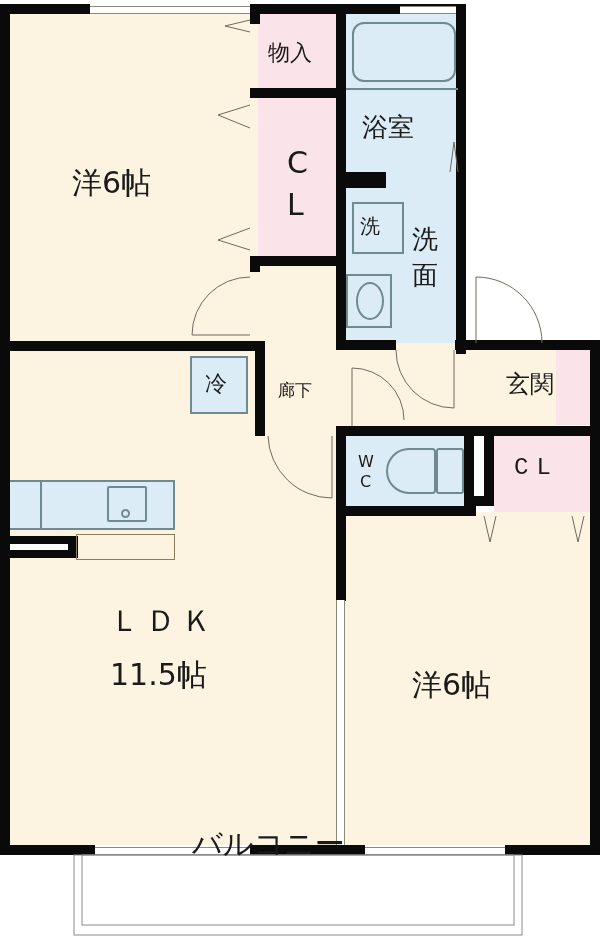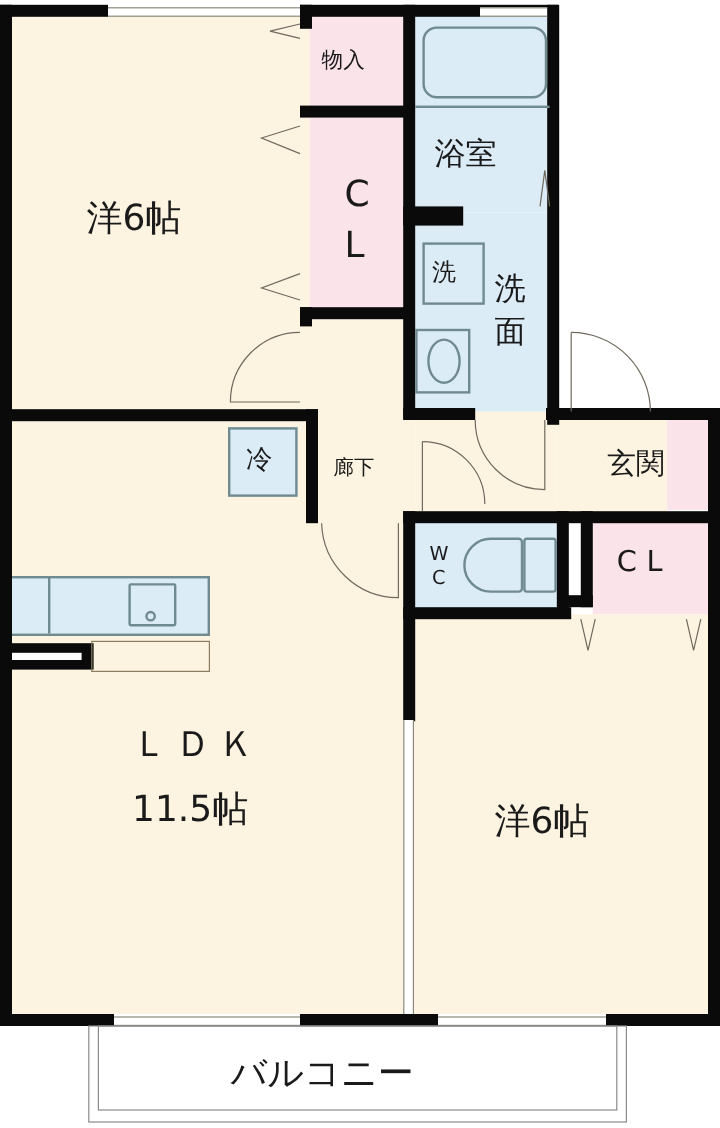--- a/index.html
+++ b/index.html
@@ -7,21 +7,21 @@
          font-family:"DejaVu Sans","Liberation Sans",sans-serif; color:#1a1a1a; }
   .abs { position:absolute; box-sizing:border-box; }
   .floor { background:#fdf3e1; }
   .wet { background:#dcecf6; }
   .closet { background:#fbe3ea; }
   .wall { background:#0a0a0a; position:absolute; }
   .win { position:absolute; background:#ffffff; border-top:1px solid #8a8a7a; border-bottom:1px solid #8a8a7a; }
   .winv { position:absolute; background:#ffffff; border-left:1px solid #8a8a7a; border-right:1px solid #8a8a7a; }
   .label { position:absolute; white-space:nowrap; text-align:center; line-height:1; }
   .big { font-size:30px; }
-  .med { font-size:26px; }
+  .med { font-size:26px;font-family:Liberation Mono, monospace; }
   .sm { font-size:18px; }
   svg { position:absolute; overflow:visible; }
 </style>
 </head>
 <body>
 
 <div class="abs floor" style="left:8px;top:12px;width:250px;height:338px;"></div>
 <div class="abs closet" style="left:258px;top:12px;width:80px;height:78px;"></div>
 <div class="abs closet" style="left:258px;top:98px;width:80px;height:160px;"></div>
 <div class="abs floor" style="left:258px;top:262px;width:88px;height:170px;"></div>
@@ -101,29 +101,29 @@
   <polyline points="250,228 218,240 250,250" fill="none" stroke="#6f6a5e"></polyline>
   <polyline points="484,516 490,542 496,516" fill="none" stroke="#6f6a5e"></polyline>
   <polyline points="572,516 578,542 584,516" fill="none" stroke="#6f6a5e"></polyline>
   <polyline points="450,172 454,142 458,172" fill="none" stroke="#6f6a5e"></polyline>
 
   <rect x="82" y="855" width="432" height="70" fill="none" stroke="#8a8a8a" stroke-width="1"></rect>
   <rect x="74" y="855" width="448" height="80" fill="none" stroke="#8a8a8a" stroke-width="1"></rect>
 </svg>
 
 <div class="label big" style="left:72px;top:168px;">洋6帖</div>
-<div class="label sm" style="left:268px;top:42px;font-size:18px;">物入</div>
+<div class="label sm" style="left:268px;top:42px;font-size:22px;">物入</div>
 <div class="label big" style="left:287px;top:148px;">C</div>
 <div class="label big" style="left:287px;top:190px;">L</div>
 <div class="label med" style="left:362px;top:116px;">浴室</div>
 <div class="label sm" style="left:360px;top:216px;font-size:20px;">洗</div>
 <div class="label med" style="left:412px;top:228px;">洗</div>
 <div class="label med" style="left:412px;top:264px;">面</div>
 <div class="label sm" style="left:205px;top:373px;font-size:22px;">冷</div>
 <div class="label sm" style="left:278px;top:382px;font-size:17px;">廊下</div>
 <div class="label med" style="left:482px;top:374px;font-size:24px;margin-left:24px;">玄関</div>
 <div class="label sm" style="left:358px;top:454px;font-size:16px;">W</div>
 <div class="label sm" style="left:360px;top:474px;font-size:16px;">C</div>
 <div class="label med" style="left:514px;top:456px;letter-spacing:8px;font-size:24px;">CL</div>
 <div class="label big" style="left:110px;top:606px;letter-spacing:6px;font-family:Liberation Serif, serif;">ＬＤＫ</div>
 <div class="label big" style="left:110px;top:660px;">11.5帖</div>
 <div class="label big" style="left:412px;top:670px;">洋6帖</div>
-<div class="label big" style="left:192px;top:880px;text-align:center;">バルコニー</div>
+<div class="label big" style="left:192px;top:829px;text-align:center;">バルコニー</div>
 
 </body></html>

